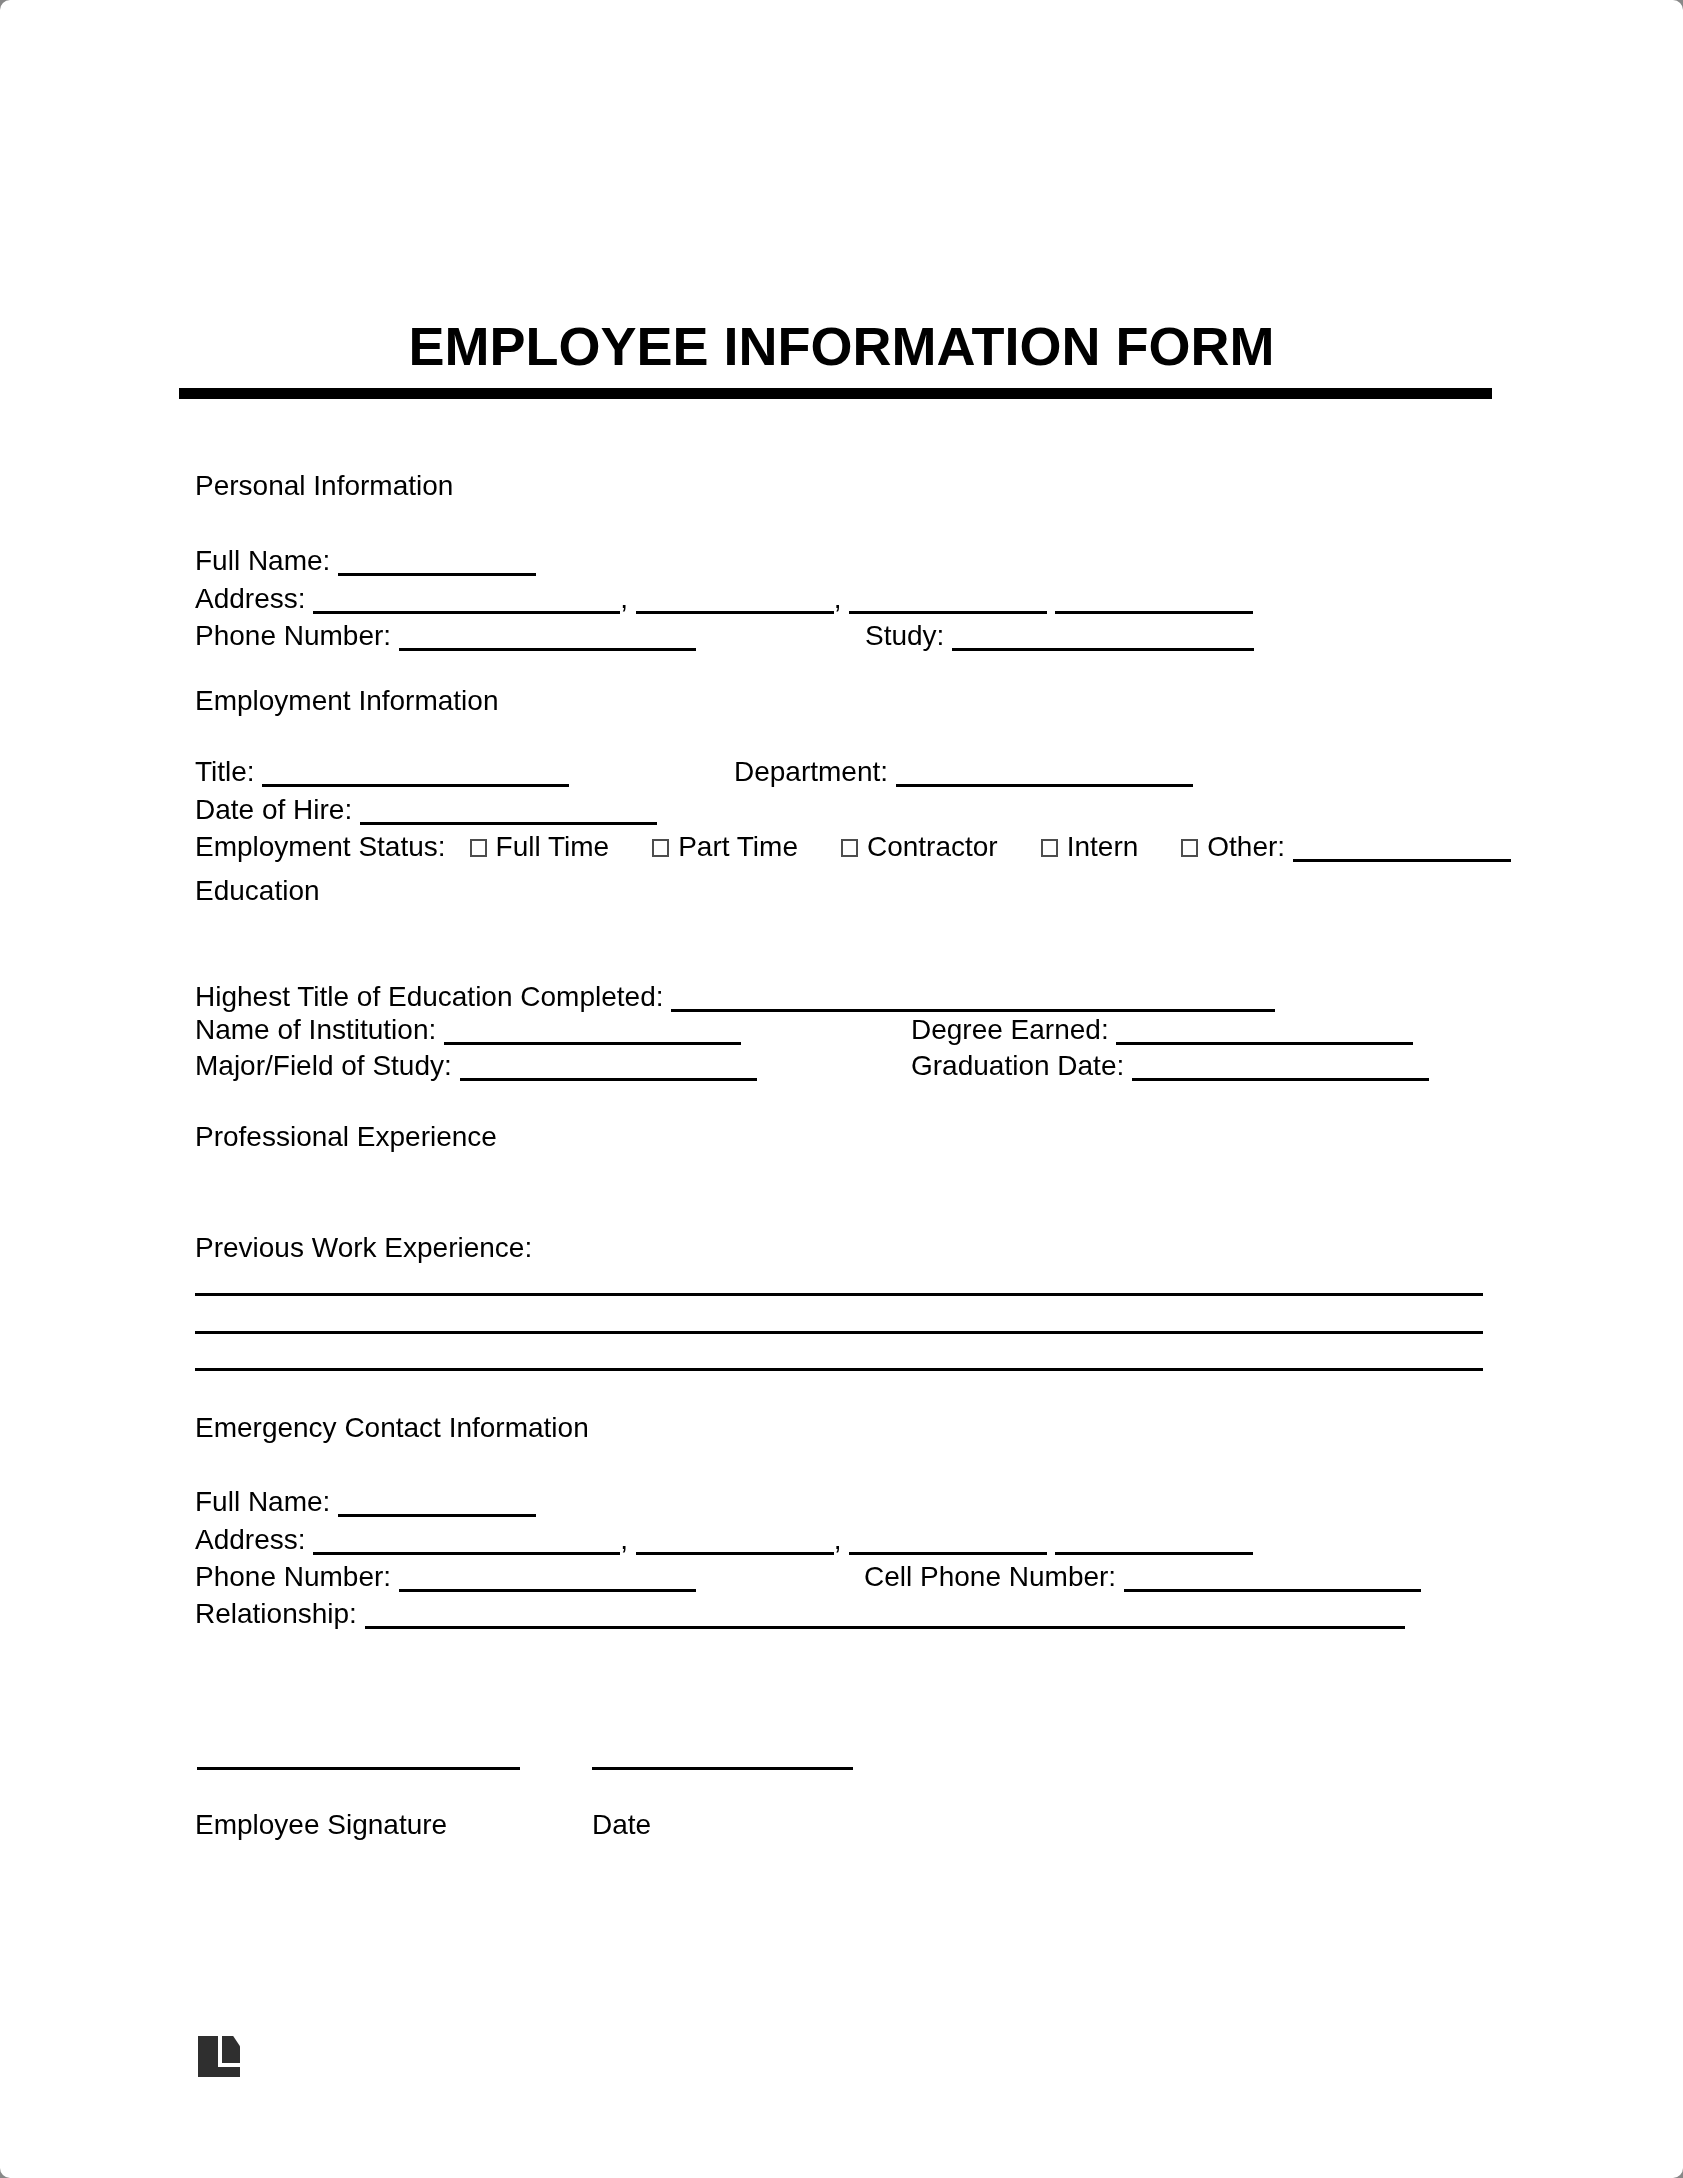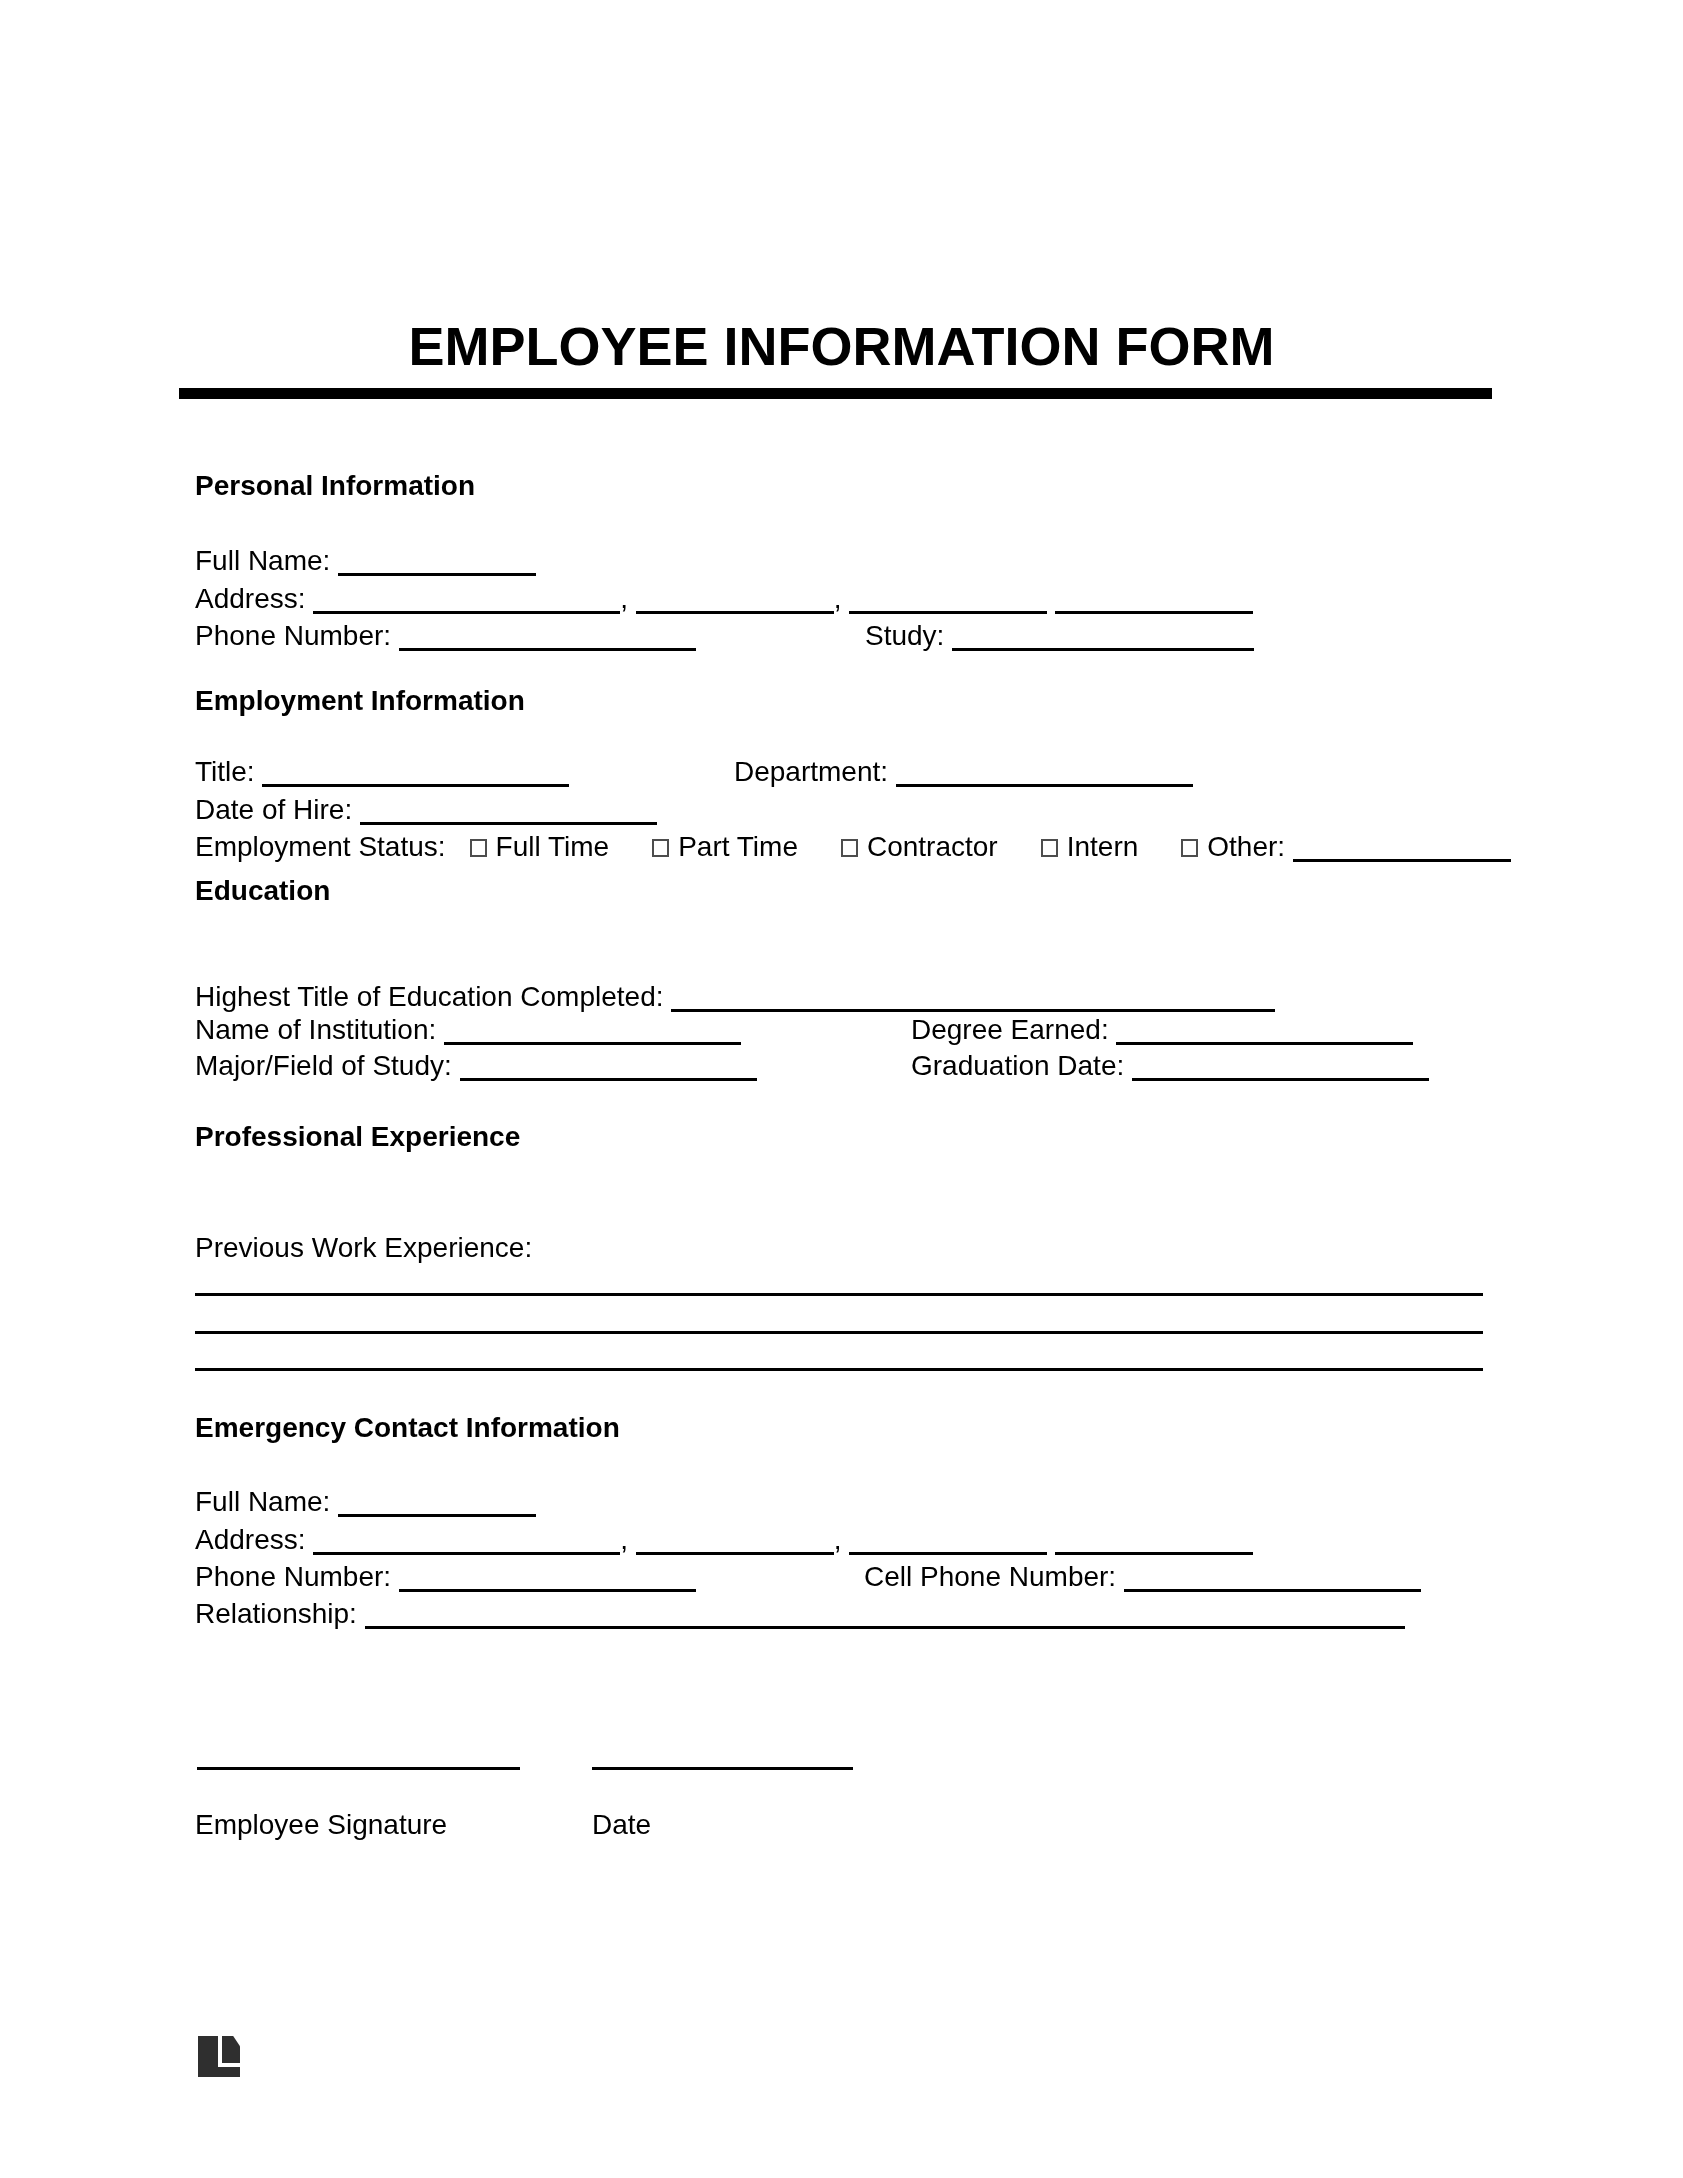--- a/index.html
+++ b/index.html
@@ -6,23 +6,24 @@
   .page {
     position: relative;
     width: 1683px;
     height: 2178px;
     margin: 0 auto;
     background: #ffffff;
     font-family: "Liberation Sans", "DejaVu Sans", sans-serif;
     font-size: 28px;
     color: #000;
     overflow: hidden;
+    border-radius: 10px;
   }
   .row { position: absolute; left: 195px; right: 158px; white-space: nowrap; line-height: 30px; }
-  .heading { font-weight: bold; }
+  .heading { font-weight: normal; }
   .form-title {
     position: absolute;
     top: 319px; left: 0; width: 100%;
     text-align: center;
     font-size: 54px;
     font-weight: bold;
     line-height: 54px;
     letter-spacing: 0px;
   }
   .title-rule {

